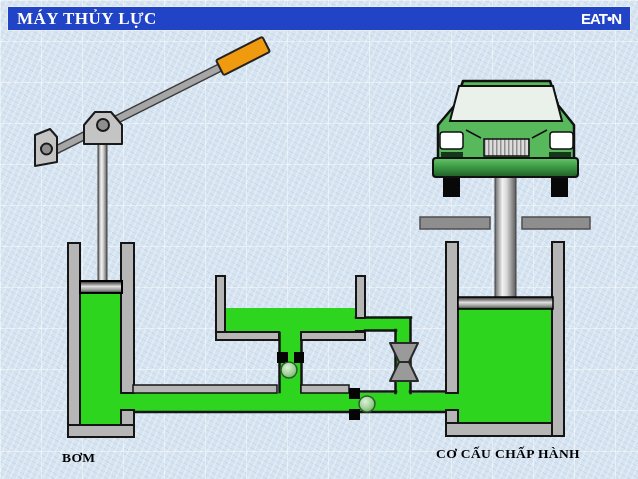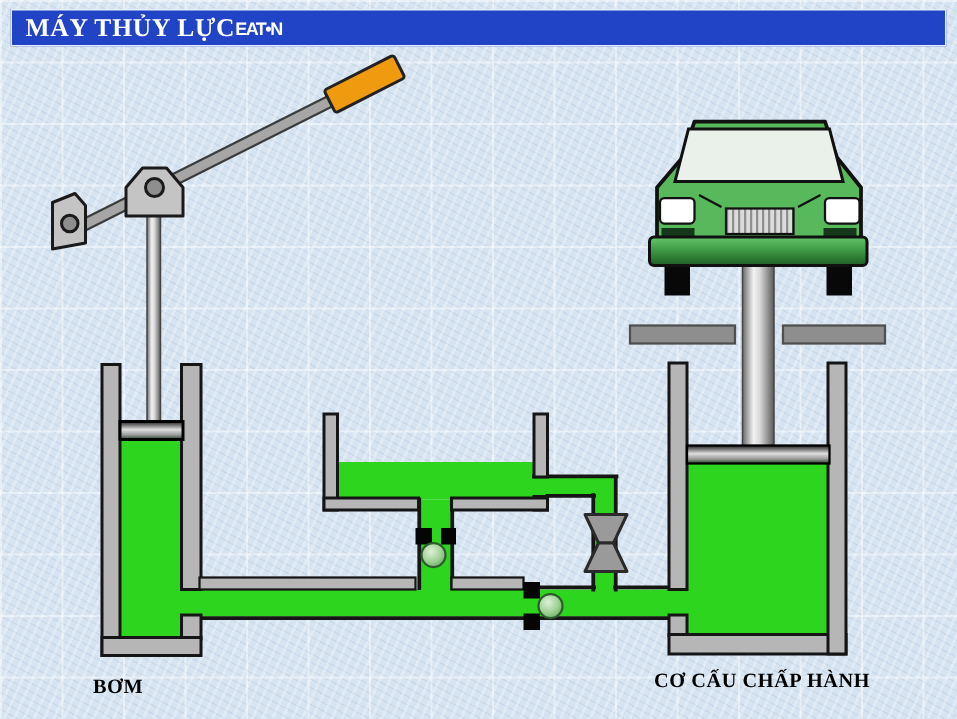--- a/index.html
+++ b/index.html
@@ -11,29 +11,29 @@
       linear-gradient(90deg, rgba(255,255,255,.45) 1px, transparent 1px),
       repeating-linear-gradient(115deg, rgba(255,255,255,.28) 0 2px, transparent 2px 6px),
       repeating-linear-gradient(28deg, rgba(164,190,216,.25) 0 1px, transparent 1px 5px);
     background-size:41px 41px, 41px 41px, auto, auto;
     font-family:"Liberation Serif", serif;
   }
   .header{
     position:absolute;left:7px;top:6px;right:7px;height:25px;
     background:var(--header-bg,#2143c6);
     border:1px solid #e8eef8;
-    display:flex;align-items:center;
+    display:flex;align-items:center;justify-content:space-between;
     box-sizing:border-box;padding:0 9px;z-index:5;
   }
   .header .title{
     color:#ffffff;font-weight:bold;font-size:17px;letter-spacing:.5px;
     font-family:"Liberation Serif", serif;
   }
   .header .logo{
-    color:#ffffff;font-weight:bold;font-size:12px;letter-spacing:-1px;
+    color:#ffffff;font-weight:bold;font-size:15px;letter-spacing:-1px;
     font-family:"Liberation Sans", sans-serif;font-stretch:condensed;
   }
   svg.diagram{position:absolute;left:0;top:0;z-index:1;}
   .caption{
     position:absolute;color:#000;font-weight:bold;font-size:13.5px;
     font-family:"Liberation Serif", serif;letter-spacing:.4px;z-index:4;
   }
   .caption.pump{left:62px;top:450px;}
   .caption.actuator{left:436px;top:446px;}
 

